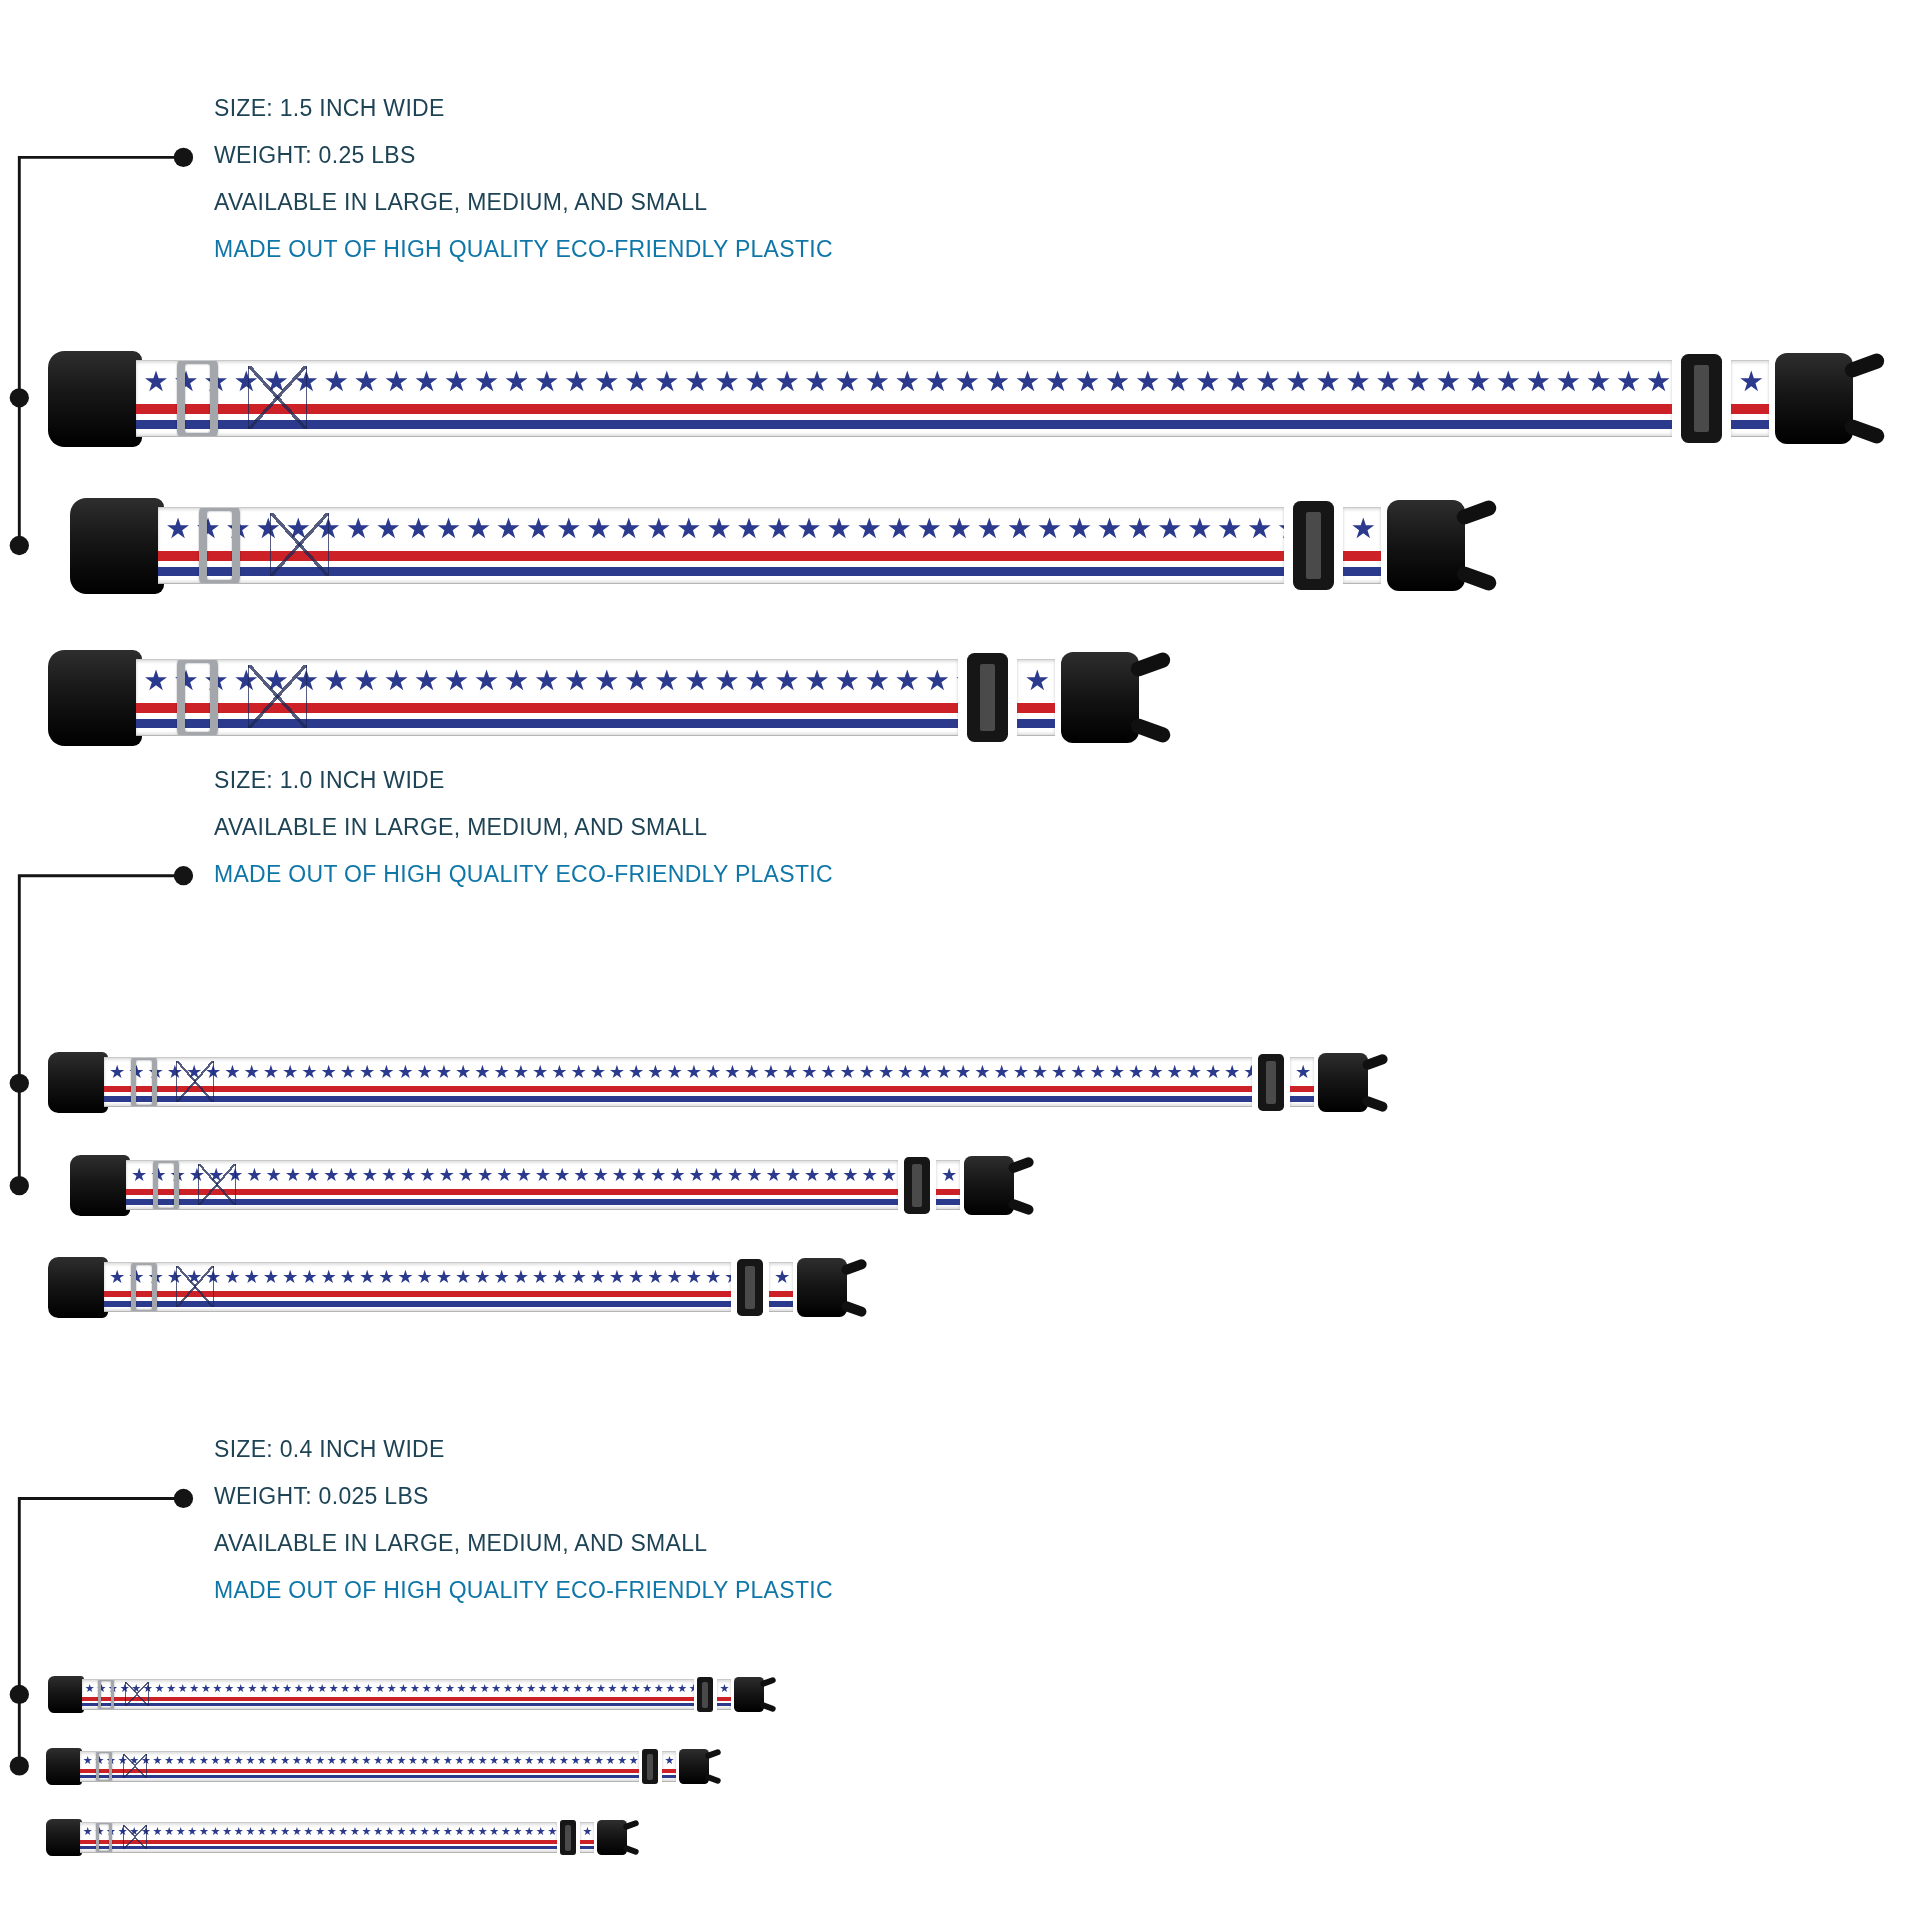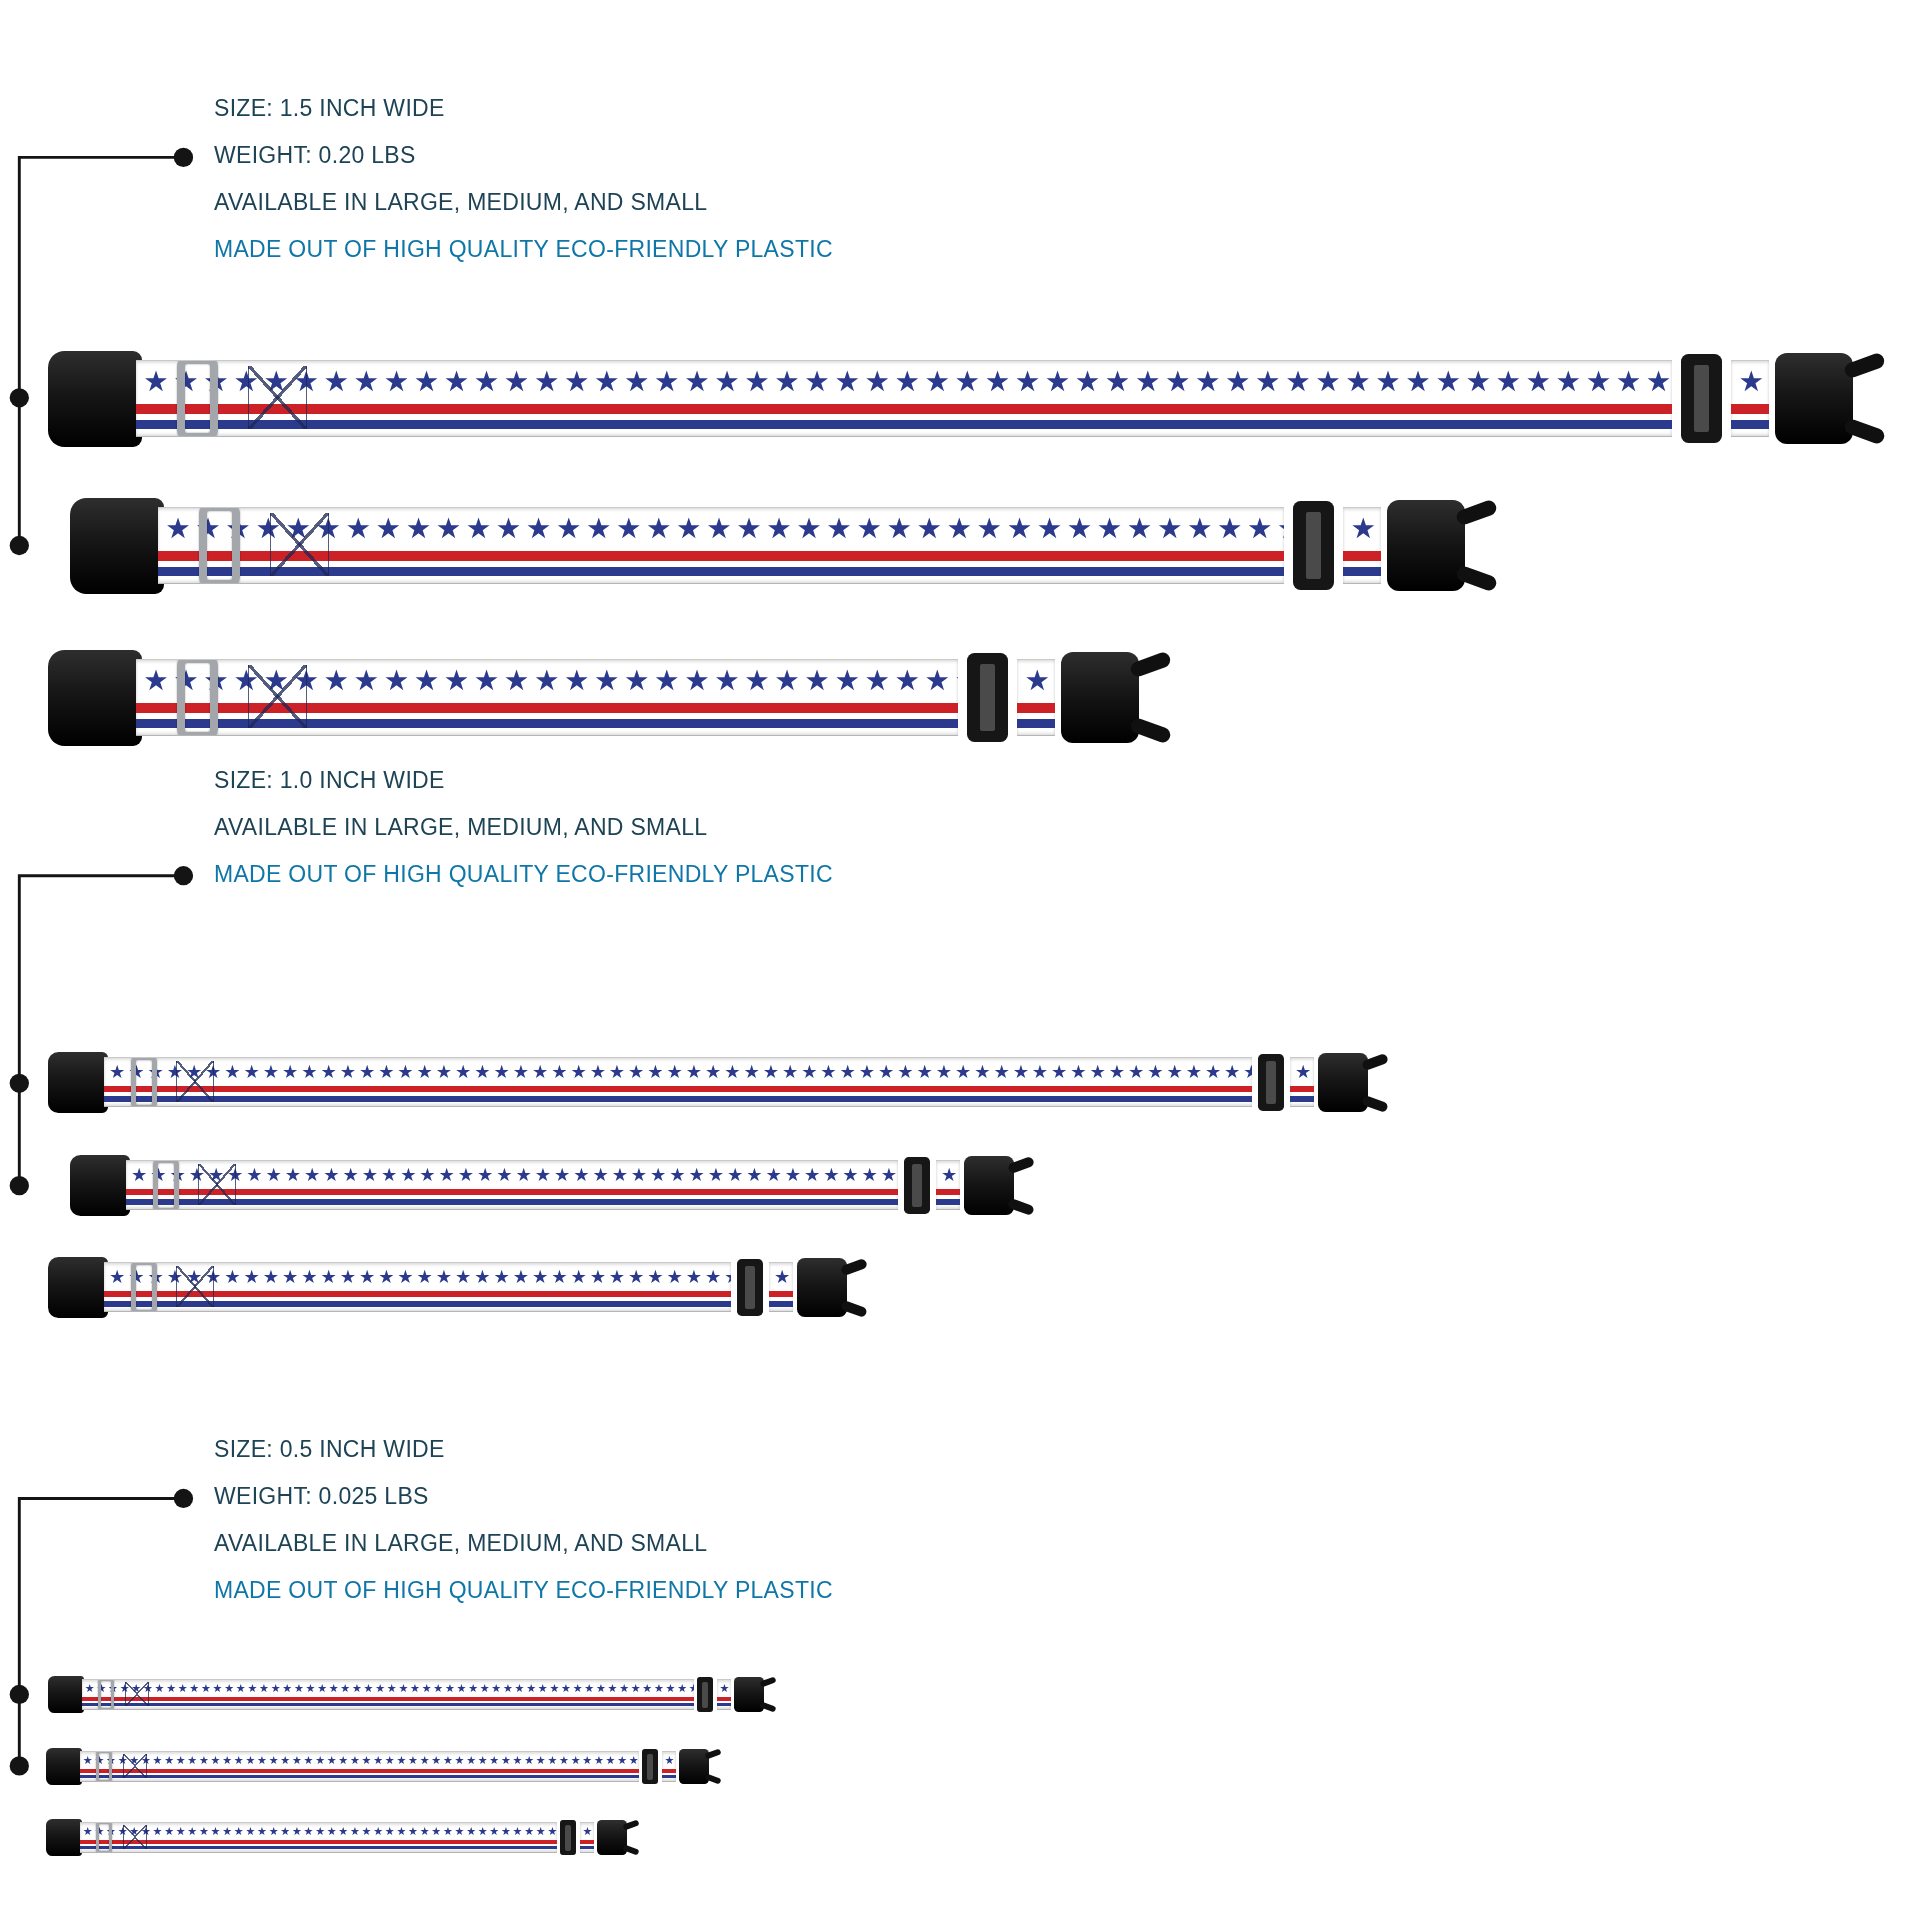--- a/index.html
+++ b/index.html
@@ -86,21 +86,21 @@
     </g>
     <g fill="#141414" stroke="none">
       <circle cx="190" cy="1552" r="10"></circle>
         <circle cx="20" cy="1755" r="10"></circle>
         <circle cx="20" cy="1829" r="10"></circle>
     </g>
   </svg>
 
   <div class="spec" style="left:214px;top:85px;">
     <div class="spec-line dark">SIZE: 1.5 INCH WIDE</div>
-    <div class="spec-line dark">WEIGHT: 0.20 LBS</div>
+    <div class="spec-line dark">WEIGHT: 0.25 LBS</div>
     <div class="spec-line dark">AVAILABLE IN LARGE, MEDIUM, AND SMALL</div>
     <div class="spec-line accent">MADE OUT OF HIGH QUALITY ECO-FRIENDLY PLASTIC</div>
   </div>
 
   <div class="collar" style="left:48px;top:348px;width:1839px;--h:75px;">
     <div class="buckle-f"></div>
     <div class="webbing">
       <div class="stars">★★★★★★★★★★★★★★★★★★★★★★★★★★★★★★★★★★★★★★★★★★★★★★★★★★★★★★★★★★★★★★★★★★★★★★★★★★★★★★★★★★★★★★★★★★★★★★★★★★★★★★★★★★★★★★★★★★★★★★★★★★★★★★★★★★★★★★★★★★★★★★★★★★★★★★★★★★★★★★★★</div>
       <div class="stripe red"></div>
       <div class="stripe navy"></div>
@@ -206,21 +206,21 @@
     <div class="slider"></div>
     <div class="webbing mini">
       <div class="stars">★★★★★★★★★★★★★★★★★★★★★★★★★★★★★★★★★★★★★★★★★★★★★★★★★★★★★★★★★★★★★★★★★★★★★★★★★★★★★★★★★★★★★★★★★★★★★★★★★★★★★★★★★★★★★★★★★★★★★★★★★★★★★★★★★★★★★★★★★★★★★★★★★★★★★★★★★★★★★★★★</div>
       <div class="stripe red"></div>
       <div class="stripe navy"></div>
     </div>
     <div class="buckle-m"></div>
   </div>
 
   <div class="spec" style="left:214px;top:1426px;">
-    <div class="spec-line dark">SIZE: 0.5 INCH WIDE</div>
+    <div class="spec-line dark">SIZE: 0.4 INCH WIDE</div>
     <div class="spec-line dark">WEIGHT: 0.025 LBS</div>
     <div class="spec-line dark">AVAILABLE IN LARGE, MEDIUM, AND SMALL</div>
     <div class="spec-line accent">MADE OUT OF HIGH QUALITY ECO-FRIENDLY PLASTIC</div>
   </div>
 
   <div class="collar" style="left:48px;top:1675px;width:729px;--h:29px;">
     <div class="buckle-f"></div>
     <div class="webbing">
       <div class="stars">★★★★★★★★★★★★★★★★★★★★★★★★★★★★★★★★★★★★★★★★★★★★★★★★★★★★★★★★★★★★★★★★★★★★★★★★★★★★★★★★★★★★★★★★★★★★★★★★★★★★★★★★★★★★★★★★★★★★★★★★★★★★★★★★★★★★★★★★★★★★★★★★★★★★★★★★★★★★★★★★</div>
       <div class="stripe red"></div>

